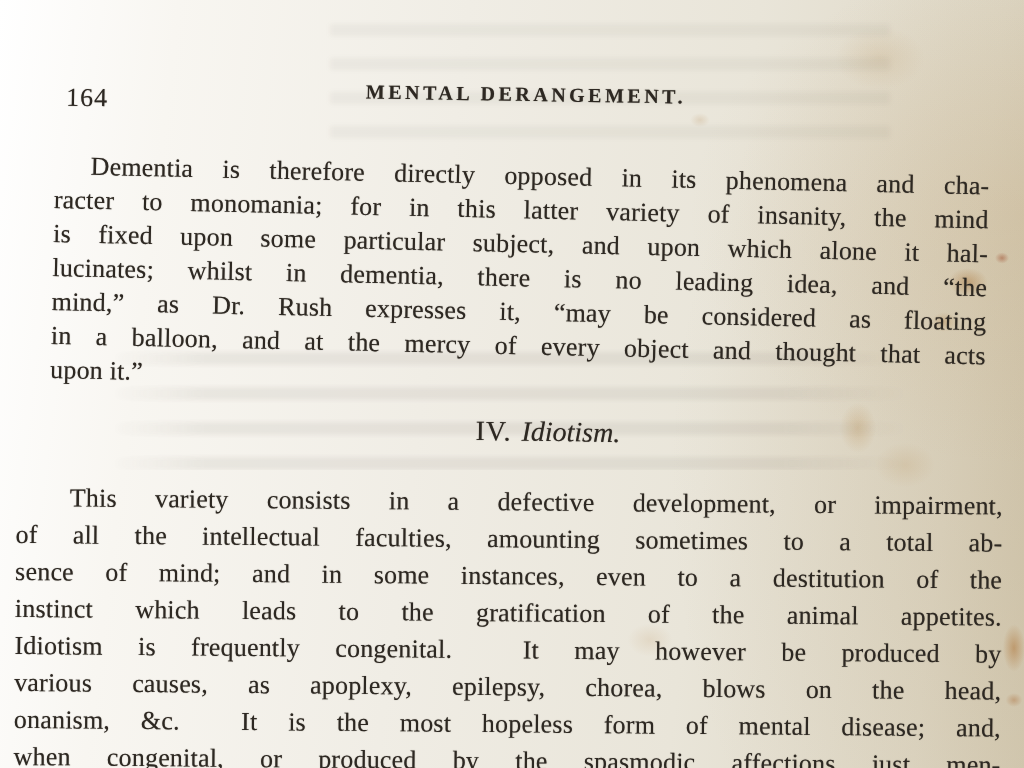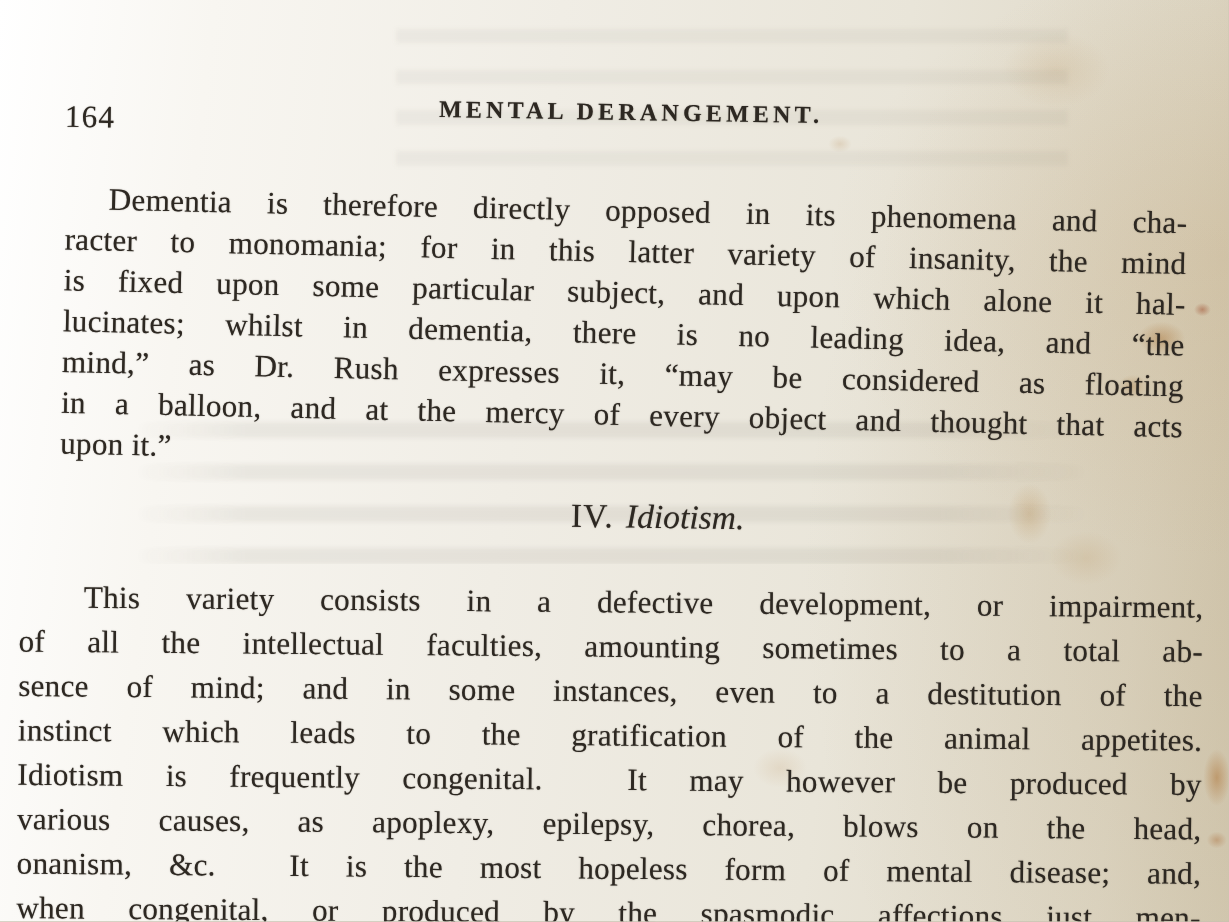--- a/index.html
+++ b/index.html
@@ -41,21 +41,21 @@
     position:absolute; left:330px; top:8px; width:560px; height:130px;
     background: repeating-linear-gradient(0deg,
       rgba(110,104,92,0.06) 0px 12px,
       rgba(110,104,92,0.00) 12px 34px);
     filter: blur(2px);
   }
 
   .ink { color:#2d2822; text-shadow: 0 0 1px rgba(45,38,30,0.55); }
 
   .page-number {
-    position:absolute; left:54px; top:84px;
+    position:absolute; left:66px; top:84px;
     font:26px/28px "Liberation Serif", serif;
     letter-spacing:1px;
     transform:rotate(0.8deg);
   }
   .running-title {
     position:absolute; left:0; top:82px; width:1024px; text-align:center;
     font:bold 20px/24px "Liberation Serif", serif;
     letter-spacing:3.5px;
     transform:translateX(14px) rotate(0.9deg);
   }

